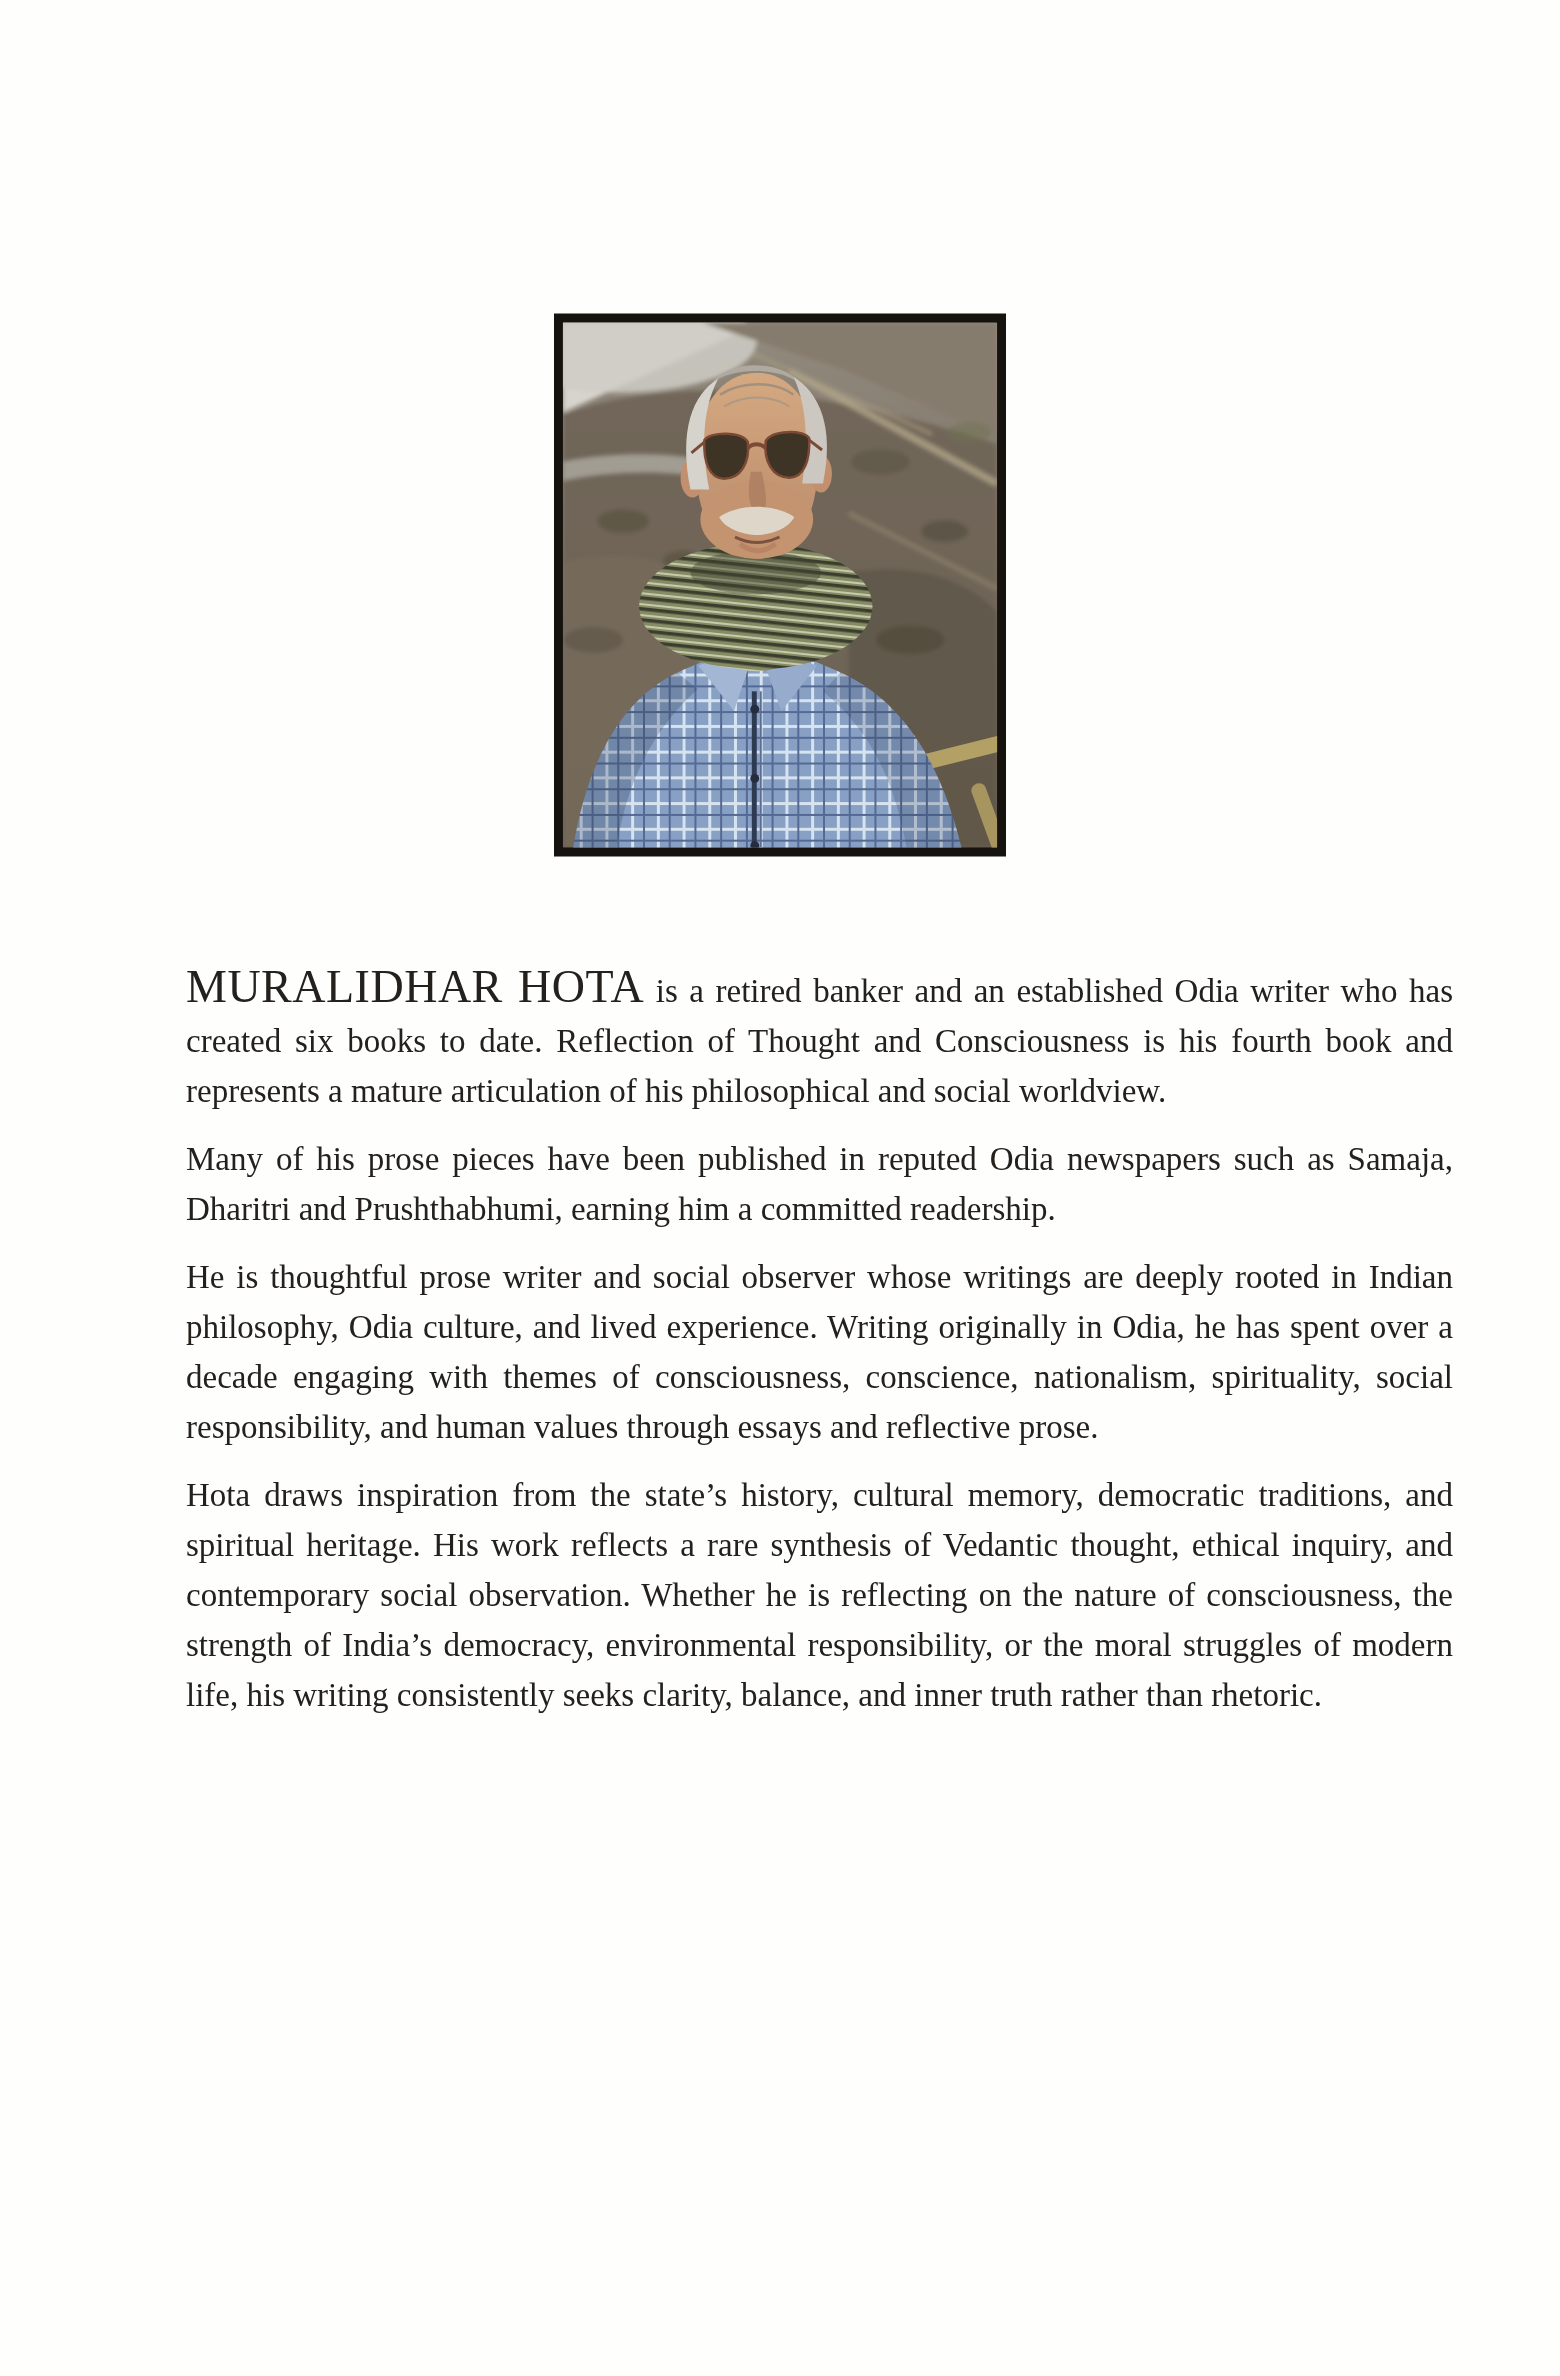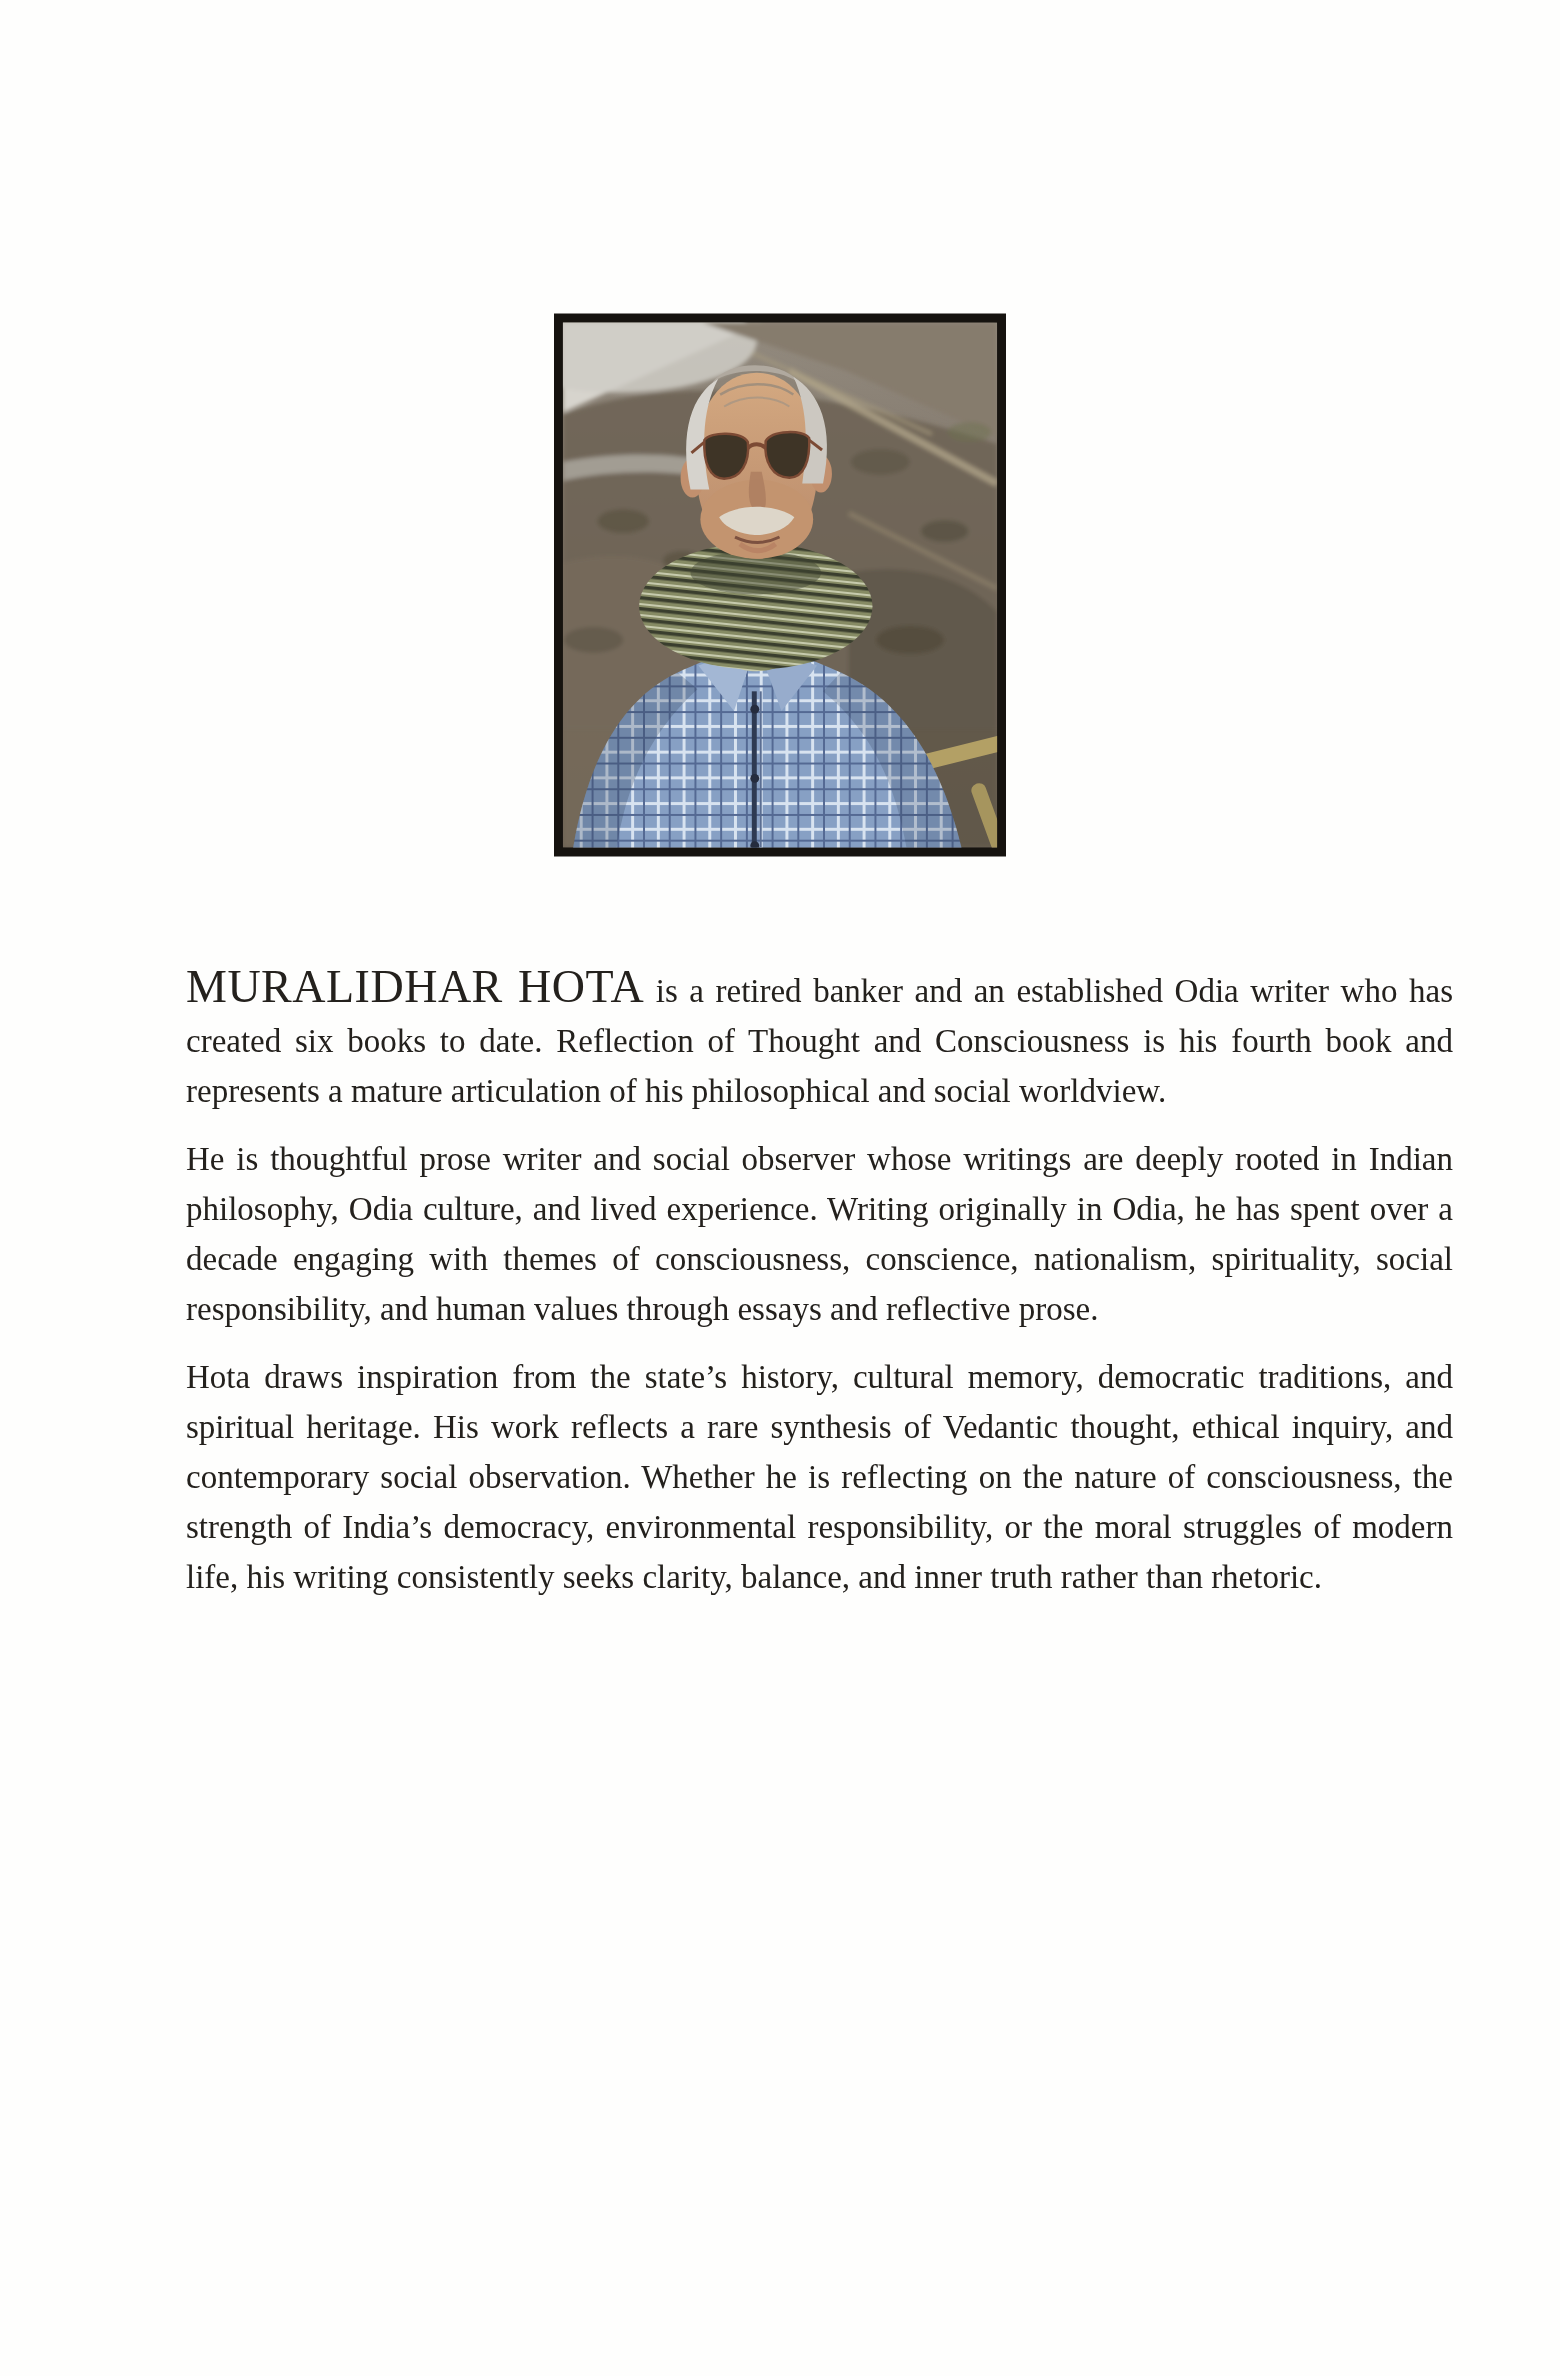--- a/index.html
+++ b/index.html
@@ -165,18 +165,19 @@
             <path d="M183 226 C 198 233 214 233 228 226" stroke="#7c5140" stroke-width="3" fill="none"></path>
             <path d="M188 233 C 200 242 212 242 224 233" stroke="#b67f63" stroke-width="5" fill="none" opacity="0.8"></path>
           </g>
         </g>
       </g>
     </svg>
   </figure>
 
   <section class="bio">
     <p><span class="author-name">MURALIDHAR HOTA</span><span> is a retired banker and an established Odia writer who has created six books to date. Reflection of Thought and Consciousness is his fourth book and represents a mature articulation of his philosophical and social worldview.</span></p>
+    <p>Many of his prose pieces have been published in reputed Odia newspapers such as Samaja, Dharitri and Prushthabhumi, earning him a committed readership.</p>
     <p>He is thoughtful prose writer and social observer whose writings are deeply rooted in Indian philosophy, Odia culture, and lived experience. Writing originally in Odia, he has spent over a decade engaging with themes of consciousness, conscience, nationalism, spirituality, social responsibility, and human values through essays and reflective prose.</p>
     <p>Hota draws inspiration from the state’s history, cultural memory, democratic traditions, and spiritual heritage. His work reflects a rare synthesis of Vedantic thought, ethical inquiry, and contemporary social observation. Whether he is reflecting on the nature of consciousness, the strength of India’s democracy, environmental responsibility, or the moral struggles of modern life, his writing consistently seeks clarity, balance, and inner truth rather than rhetoric.</p>
   </section>
 
 </div>
 
 
 </body></html>

